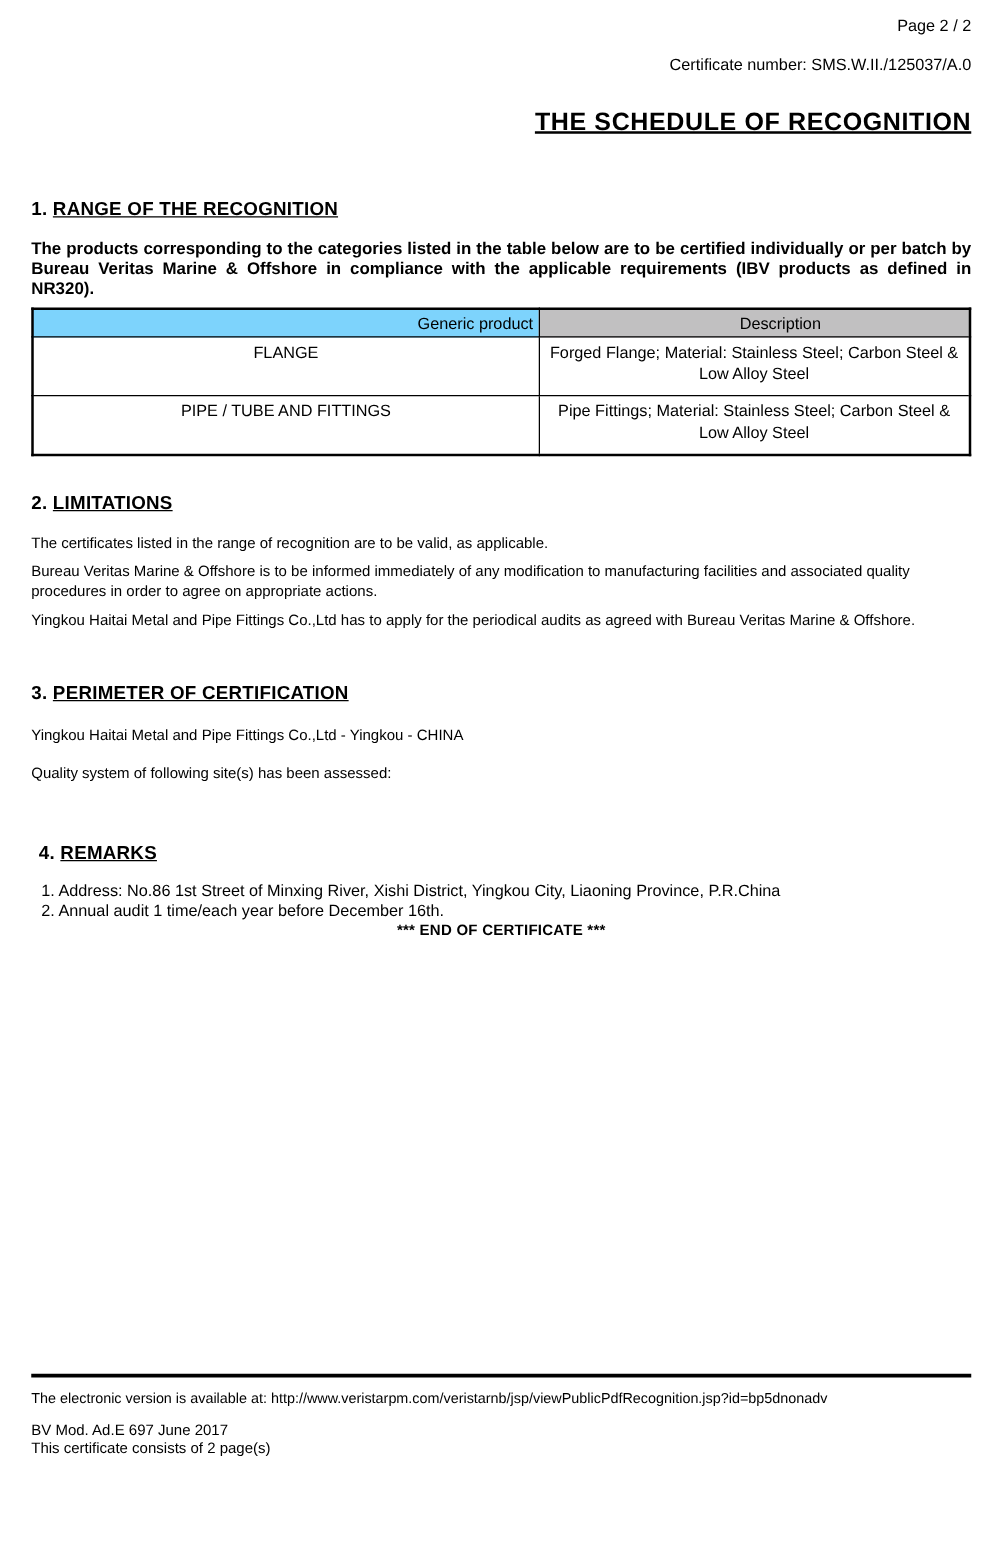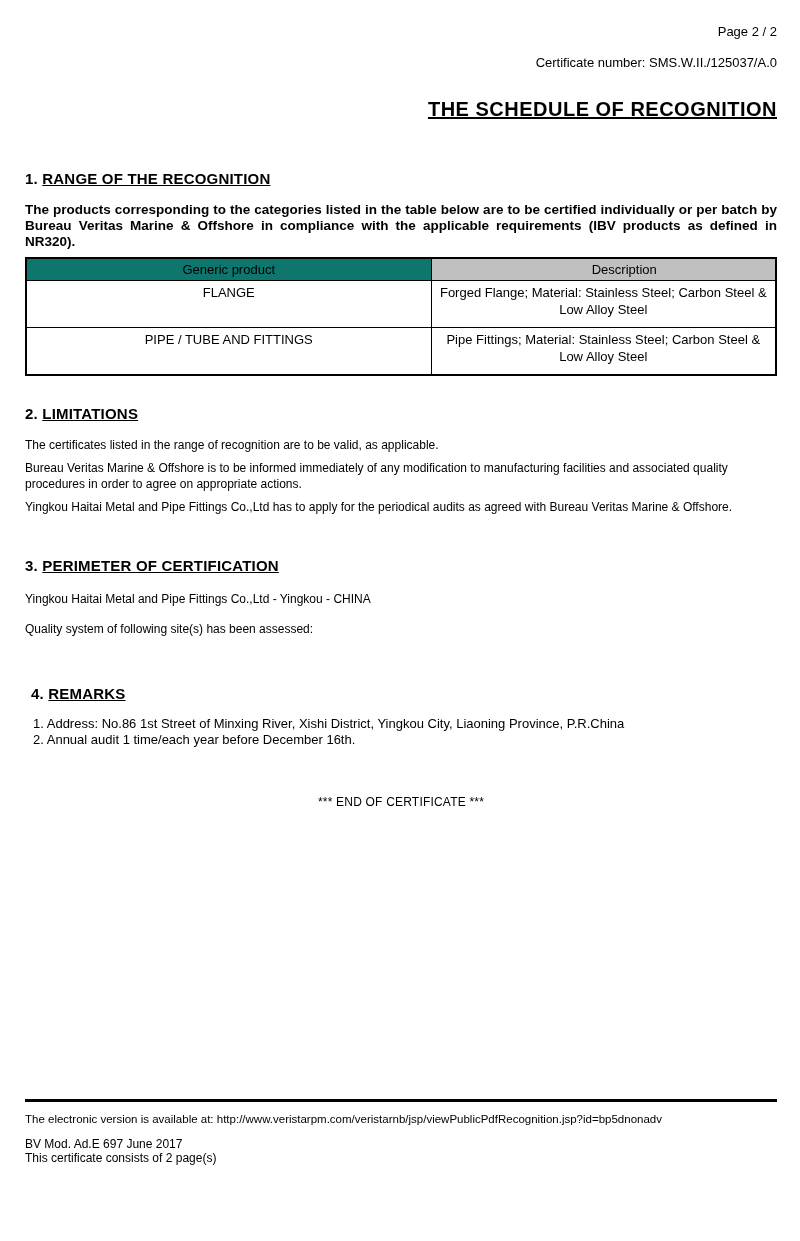--- a/index.html
+++ b/index.html
@@ -10,21 +10,21 @@
     height: 1241px;
     margin: 0 auto;
     background: #ffffff;
     color: #000000;
     font-family: "Liberation Sans", sans-serif;
     overflow: hidden;
   }
   .content { padding: 8px 23px 0 25px; }
 
   .meta-line { text-align: right; font-size: 13px; line-height: 15px; }
-  .meta-line.page-num { margin-top: 16px; }
+  .meta-line.page-num { margin-top: 5px; }
   .meta-line.cert-num { margin-top: 16px; }
 
   .doc-title {
     margin-top: 28px;
     text-align: right;
     font-size: 20px;
     font-weight: bold;
     letter-spacing: 0.5px;
   }
   .doc-title .u { text-decoration: underline; }
@@ -83,24 +83,23 @@
   .sec3-heading { margin-top: 42px; }
   .sec3-line1 { margin-top: 14px; }
   .sec3-line2 { margin-top: 17px; }
 
   .sec4 { padding-left: 6px; }
   .sec4-heading { margin-top: 48px; }
   .remarks { margin-top: 14px; padding-left: 2px; }
   .remark-item { font-size: 13px; line-height: 16px; }
 
   .end-marker {
-    margin-top: 47px;
     text-align: center;
     font-size: 12px;
-    font-weight: normal;
+    font-weight: bold;
     letter-spacing: 0.2px;
   }
 
   .footer {
     position: absolute;
     left: 25px;
     right: 23px;
     top: 1099px;
   }
   .footer-rule {
@@ -135,21 +134,21 @@
     <div class="section-heading sec1-heading">
       <span>1.</span>
       <span class="u">RANGE OF THE RECOGNITION</span>
     </div>
 
     <p class="intro-para">The products corresponding to the categories listed in the table below are to be certified individually or per batch by Bureau Veritas Marine &amp; Offshore in compliance with the applicable requirements (IBV products as defined in NR320).</p>
 
     <table class="products">
       <thead>
         <tr>
-          <th class="col-product" style="background: #0f766e;">Generic product</th>
+          <th class="col-product" style="background: #7dd3fc; text-align: right;">Generic product</th>
           <th class="col-desc" style="background: rgb(193, 192, 193); padding-left: 46px;">Description</th>
         </tr>
       </thead>
       <tbody>
         <tr>
           <td>FLANGE</td>
           <td>Forged Flange; Material: Stainless Steel; Carbon Steel &amp; Low Alloy Steel</td>
         </tr>
         <tr>
           <td>PIPE / TUBE AND FITTINGS</td>

